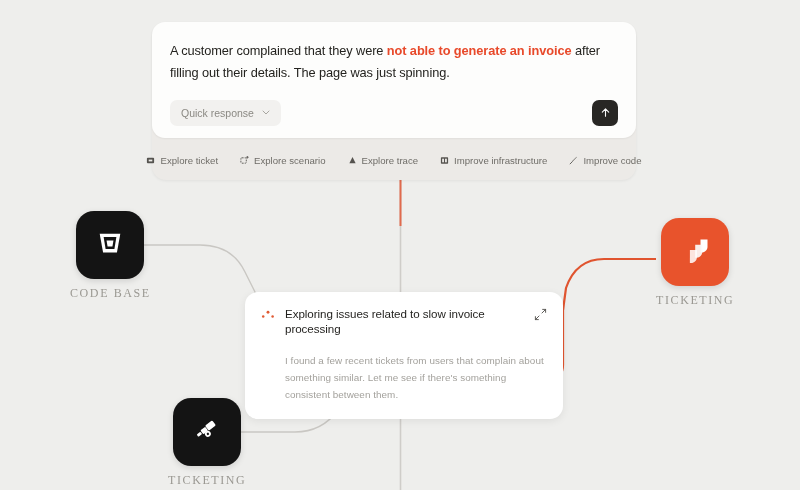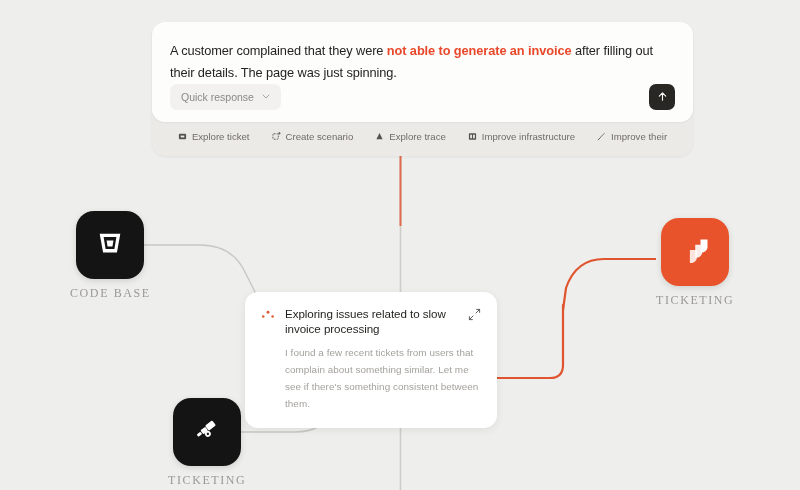--- a/index.html
+++ b/index.html
@@ -22,21 +22,21 @@
     inset: 0;
     width: 800px;
     height: 490px;
   }
 
   
   #prompt-shell {
     position: absolute;
     left: 152px;
     top: 22px;
-    width: 541px;
+    width: 484px;
     background: #eceae7;
     border-radius: 14px;
     box-shadow: 0 1px 3px rgba(0,0,0,0.06);
     padding-bottom: 8px;
     z-index: 20;
   }
 
   #prompt-card {
     background: #fdfdfc;
     border-radius: 13px;
@@ -52,20 +52,21 @@
   }
   #prompt-text .hl {
     color: #e8492a;
     font-weight: bold;
   }
 
   #prompt-controls {
     display: flex;
     align-items: center;
     justify-content: space-between;
+    margin-top: 16px;
   }
 
   #quick-response {
     display: inline-flex;
     align-items: center;
     gap: 8px;
     background: #f2f1ef;
     border: none;
     border-radius: 7px;
     padding: 7px 11px;
@@ -95,20 +96,21 @@
     justify-content: center;
     cursor: pointer;
   }
 
   #quick-actions {
     display: flex;
     align-items: center;
     justify-content: center;
     gap: 22px;
     padding: 9px 0 6px 0;
+    margin-top: 8px;
   }
   .qa-item {
     display: inline-flex;
     align-items: center;
     gap: 5px;
     background: none;
     border: none;
     font-family: "Liberation Sans", sans-serif;
     font-size: 9.6px;
     color: #6f6d68;
@@ -155,21 +157,21 @@
 
   #node-codebase { left: 70px; top: 211px; }
   #node-ticketing { left: 656px; top: 218px; }
   #node-telemetry { left: 168px; top: 398px; }
 
   
   #thought-card {
     position: absolute;
     left: 245px;
     top: 292px;
-    width: 252px;
+    width: 318px;
     background: #ffffff;
     border-radius: 13px;
     padding: 14px 16px 16px 16px;
     box-shadow: 0 2px 8px rgba(0,0,0,0.07);
     z-index: 15;
   }
   #thought-head {
     display: flex;
     align-items: flex-start;
     gap: 10px;
@@ -189,21 +191,21 @@
   }
   #expand-icon {
     width: 13px;
     height: 13px;
     flex: 0 0 13px;
     margin-top: 1px;
     cursor: pointer;
     color: #5a5854;
   }
   #thought-body {
-    margin: 8px 0 0 24px;
+    margin: 16px 0 0 24px;
     font-size: 9.9px;
     line-height: 1.72;
     color: #a3a19c;
     letter-spacing: 0.05px;
   }
 </style>
 </head>
 <body>
 
 <svg id="canvas-layer" viewBox="0 0 800 490" xmlns="http://www.w3.org/2000/svg">
@@ -260,21 +262,21 @@
       <span>Explore ticket</span>
     </button>
 
     <button class="qa-item">
       <span class="qa-ico">
         <svg width="9" height="9" viewBox="0 0 10 10" xmlns="http://www.w3.org/2000/svg">
           <rect x="1" y="2" width="6" height="6" rx="1" fill="none" stroke="#55534f" stroke-width="1" stroke-dasharray="2 1.2"></rect>
           <path d="M7.2 1.4h2M8.2 0.4v2" stroke="#55534f" stroke-width="0.9" stroke-linecap="round"></path>
         </svg>
       </span>
-      <span>Create scenario</span>
+      <span>Explore scenario</span>
     </button>
 
     <button class="qa-item">
       <span class="qa-ico">
         <svg width="9" height="9" viewBox="0 0 10 10" xmlns="http://www.w3.org/2000/svg">
           <path d="M5 1L8.5 8H1.5L5 1Z" fill="#55534f"></path>
         </svg>
       </span>
       <span>Explore trace</span>
     </button>
@@ -290,21 +292,21 @@
       <span>Improve infrastructure</span>
     </button>
 
     <button class="qa-item">
       <span class="qa-ico">
         <svg width="9" height="9" viewBox="0 0 10 10" xmlns="http://www.w3.org/2000/svg">
           <path d="M8.6 1.4L4 6L3 7L3.6 5.6L8.2 1C8.4 0.8 8.8 1.2 8.6 1.4Z" fill="#55534f"></path>
           <path d="M1.2 8.8L3.4 6.6" stroke="#55534f" stroke-width="1" stroke-linecap="round"></path>
         </svg>
       </span>
-      <span>Improve their</span>
+      <span>Improve code</span>
     </button>
 
   </div>
 </div>
 
 <div class="node" id="node-codebase">
   <div class="node-tile dark">
     <span>
       <svg width="30" height="30" viewBox="0 0 32 32" xmlns="http://www.w3.org/2000/svg">
         <path d="M5 6h22l-3.6 20H8.6L5 6Z" fill="#ffffff"></path>

